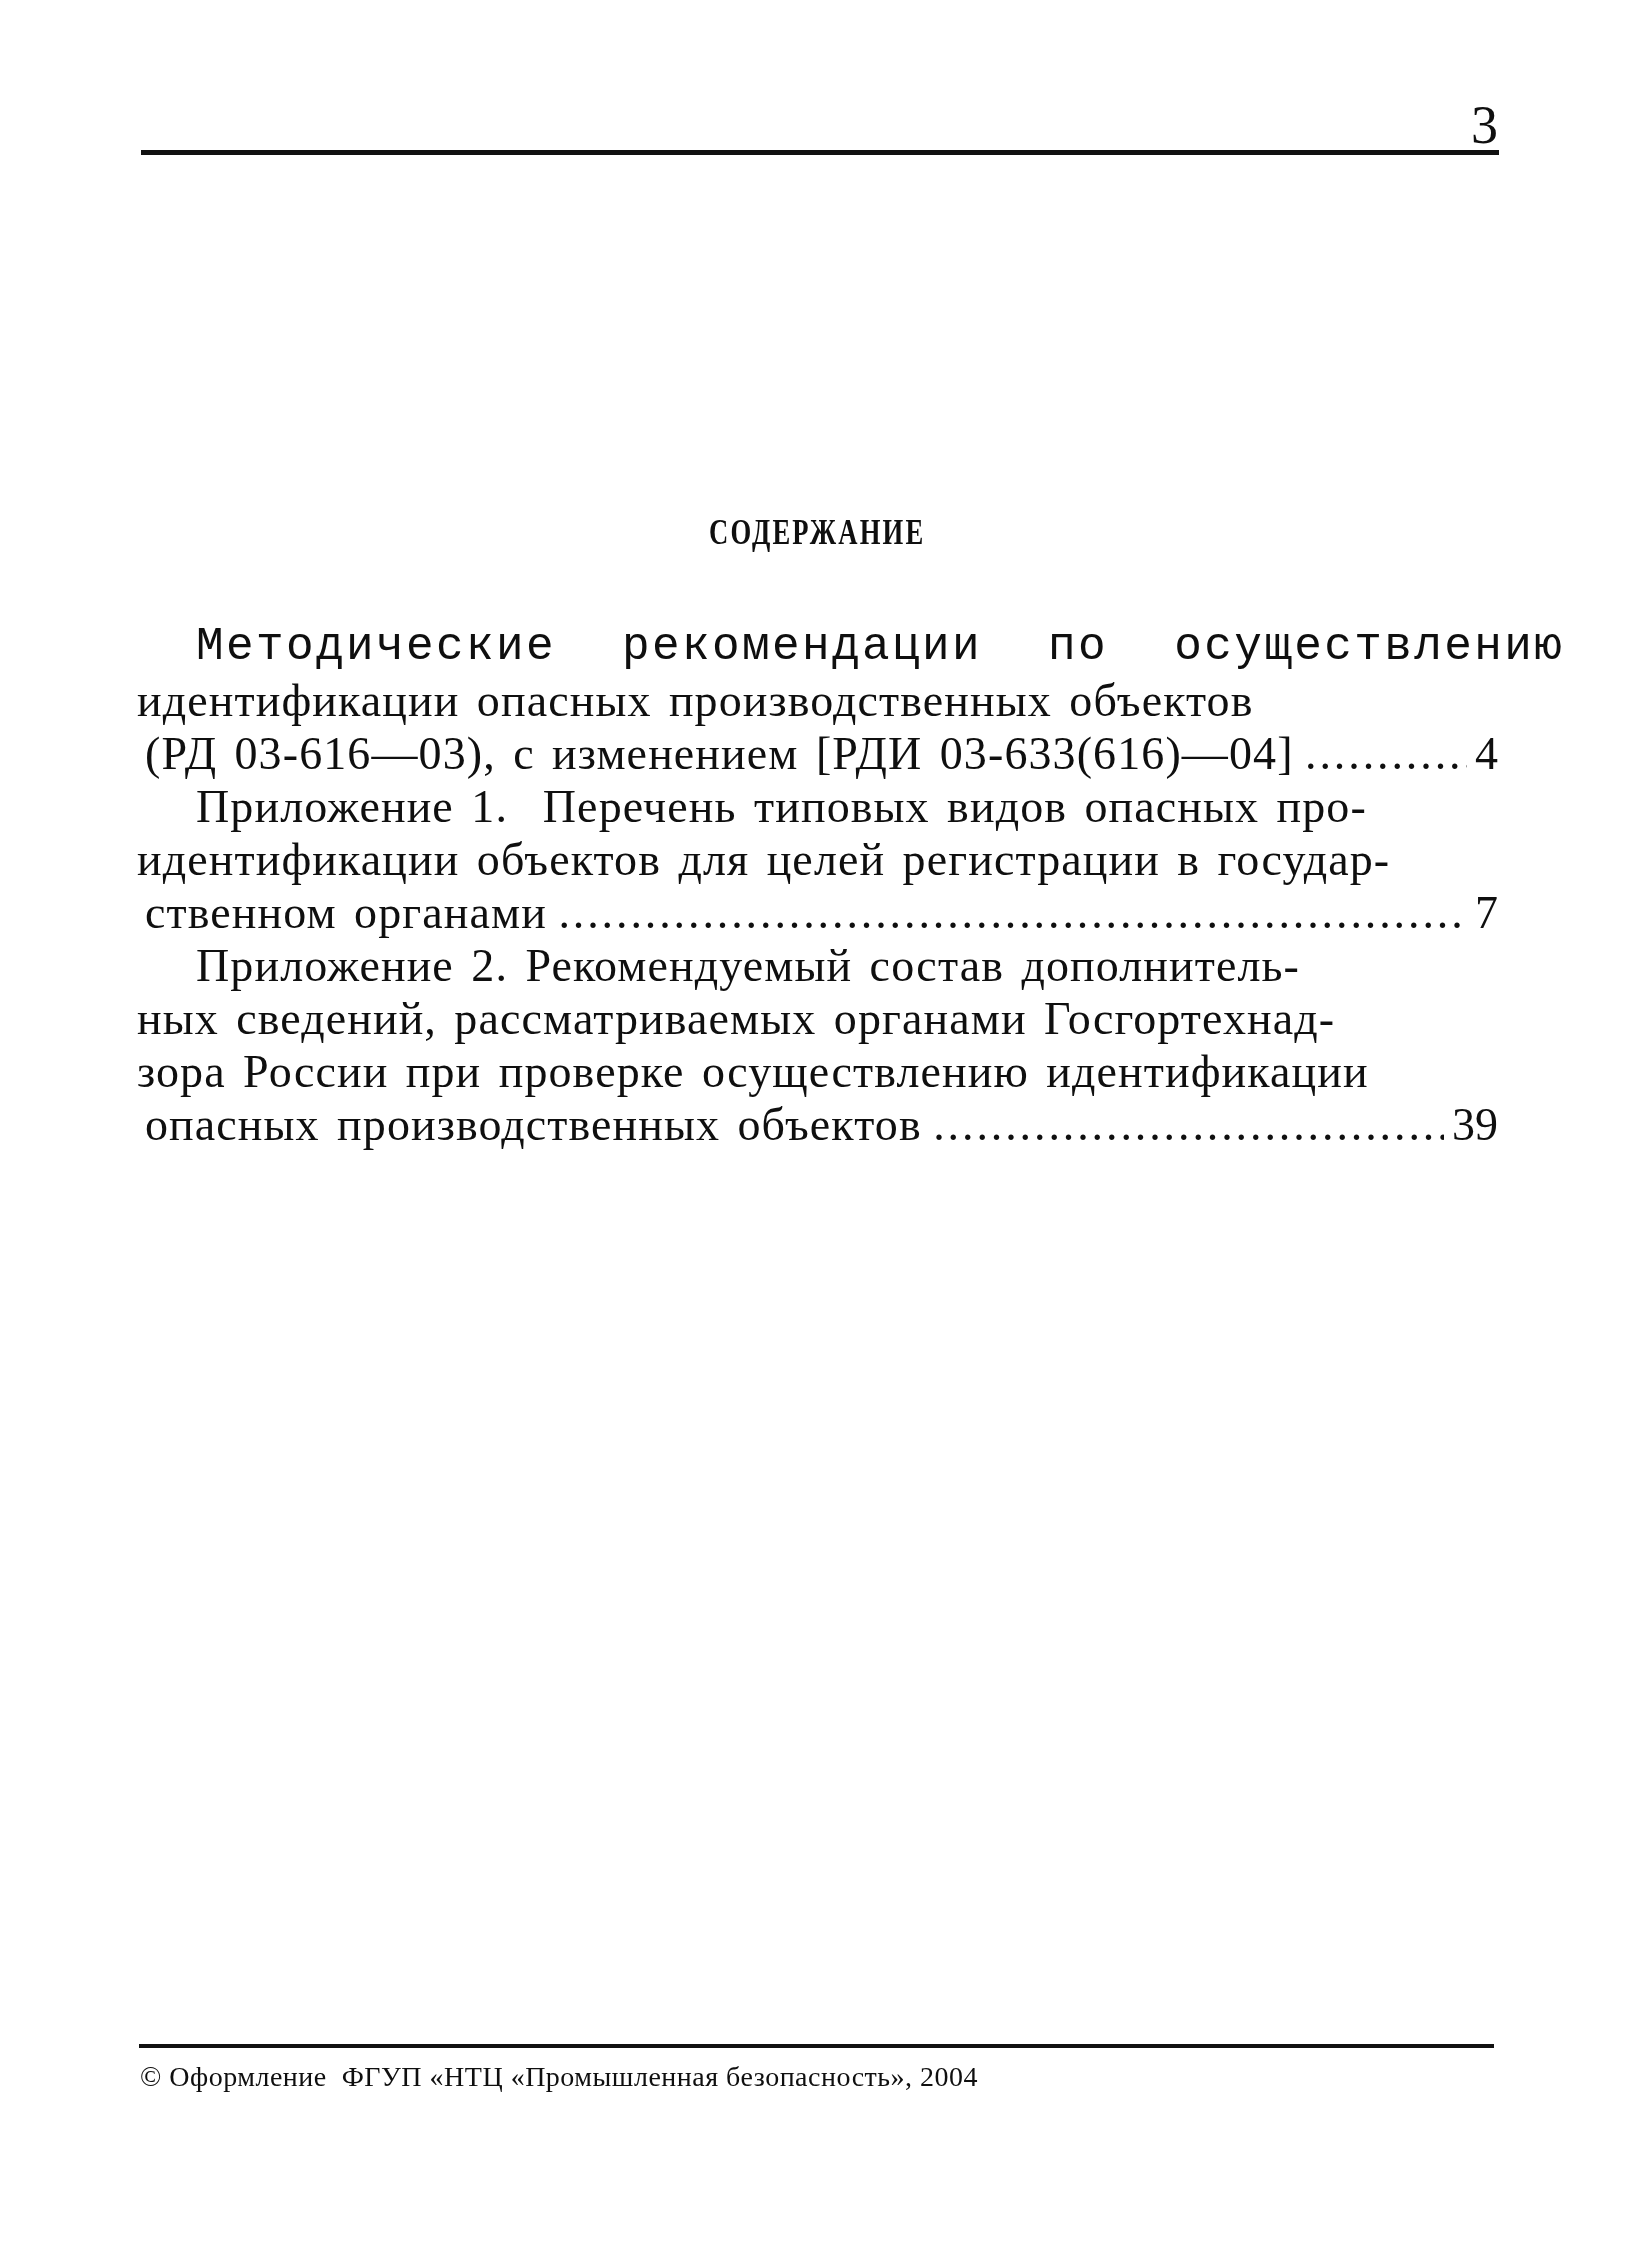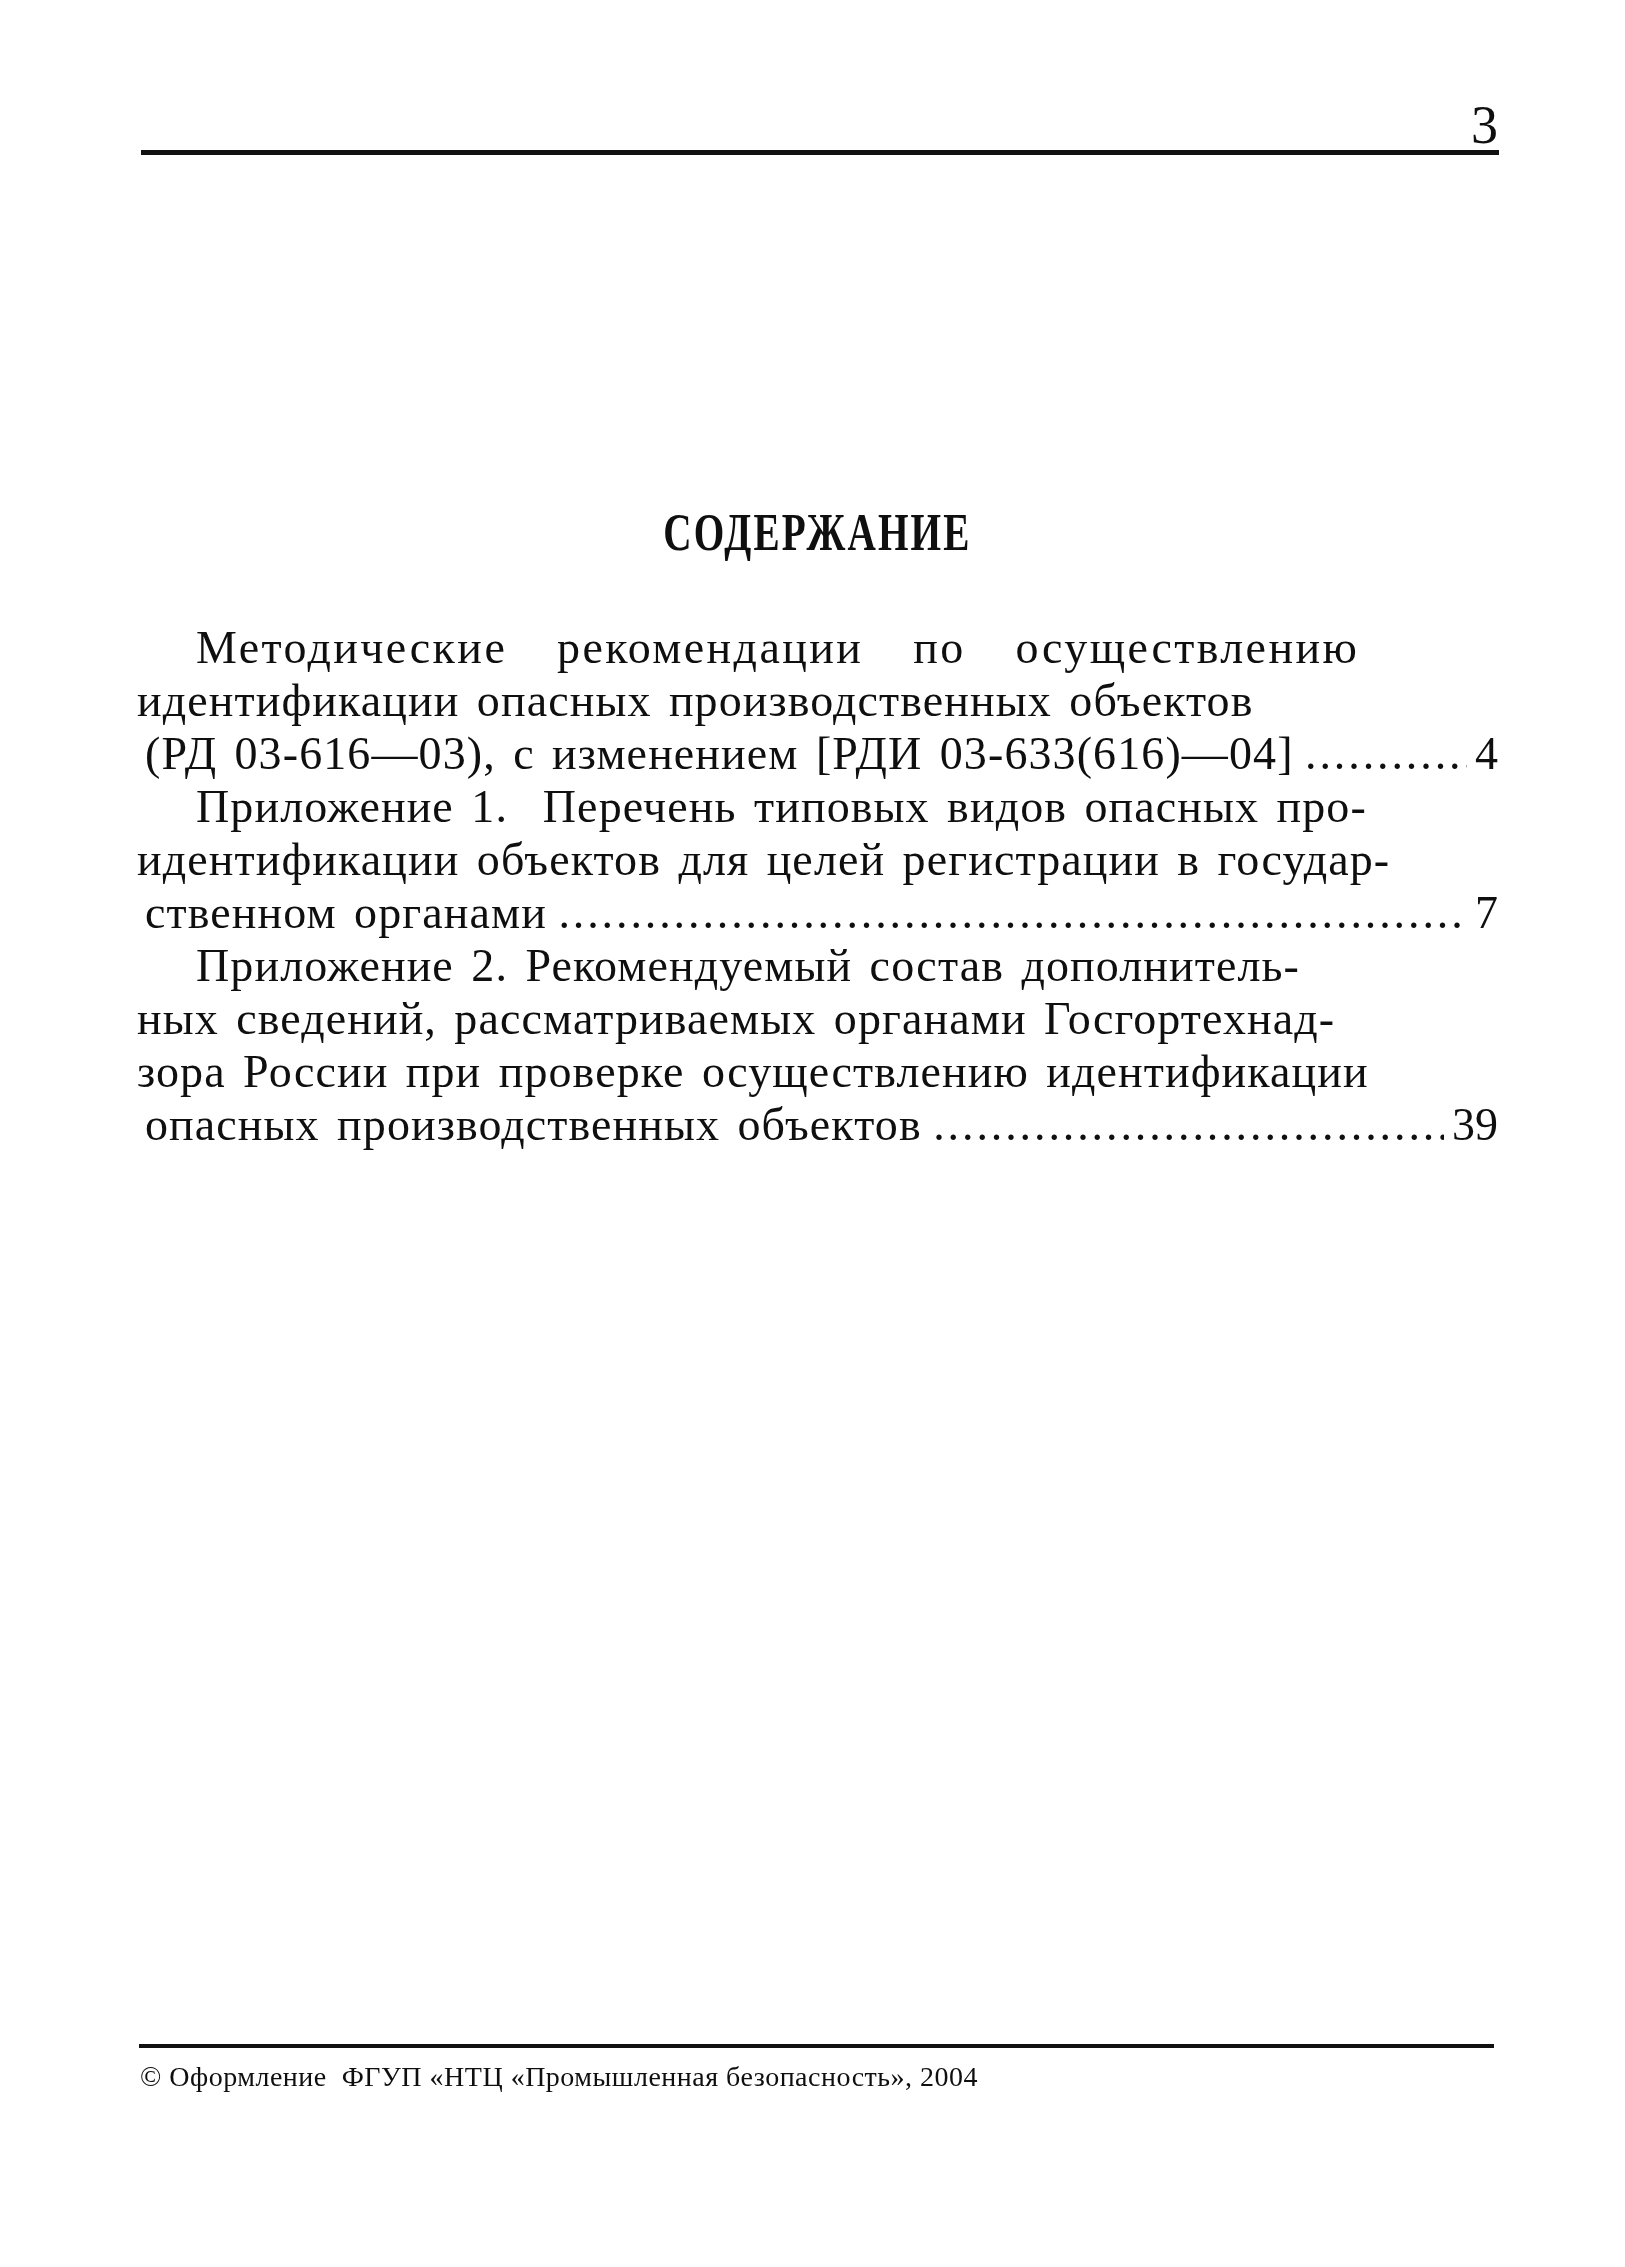--- a/index.html
+++ b/index.html
@@ -35,21 +35,21 @@
     background: #111111;
   }
 
   
   .doc-title {
     position: absolute;
     left: 137px;
     top: 505px;
     width: 1361px;
     text-align: center;
-    font-size: 53px;
+    font-size: 36px;
     line-height: 54px;
     font-weight: bold;
     margin: 0;
   }
   .doc-title .squeeze {
     display: inline-block;
     transform: scaleX(0.74);
     transform-origin: 50% 50%;
     letter-spacing: 2.9px;
     white-space: pre;
@@ -70,20 +70,21 @@
   .toc-text {
     white-space: pre;
   }
   .toc-line.indent {
     padding-left: 59px;
   }
   
   .toc-entry:nth-child(1) .toc-line.indent {
     word-spacing: 36px;
     letter-spacing: 2.4px;
+    font-family: Liberation Mono, monospace;
   }
   .toc-lastline {
     display: flex;
     align-items: baseline;
   }
   .toc-text {
     flex: 0 0 auto;
     margin-left: 8px;
   }
   .dots {

